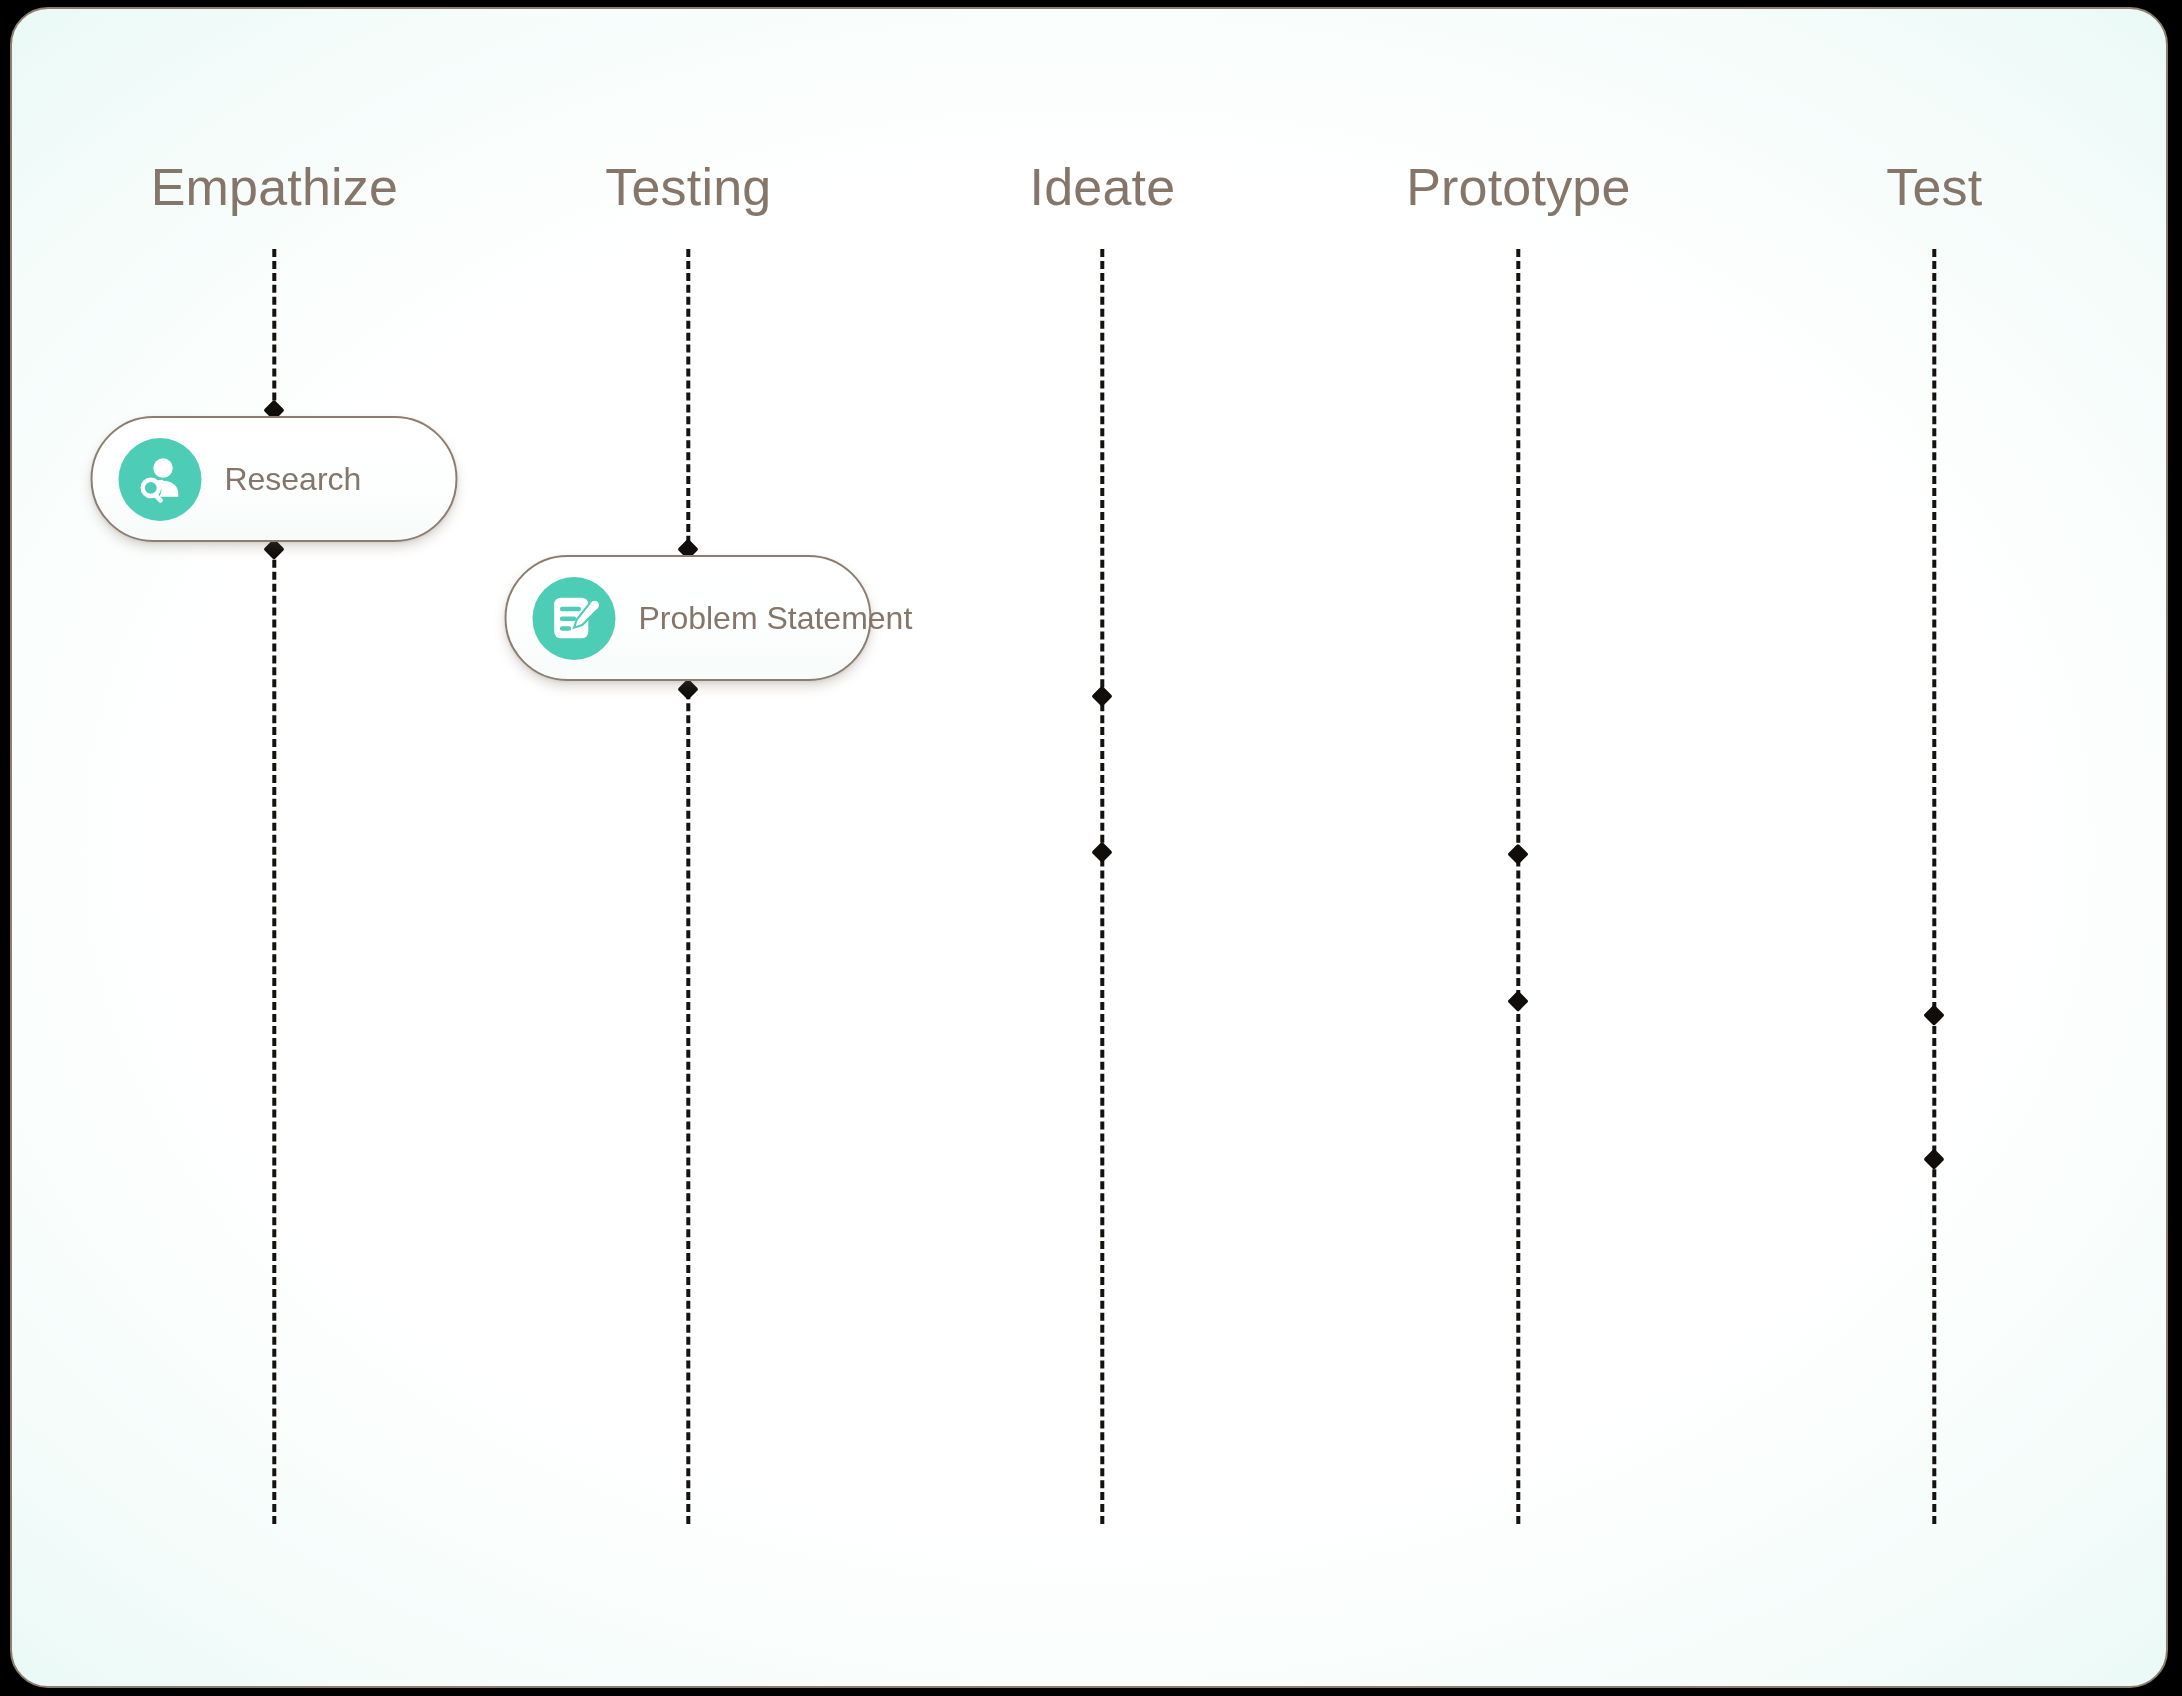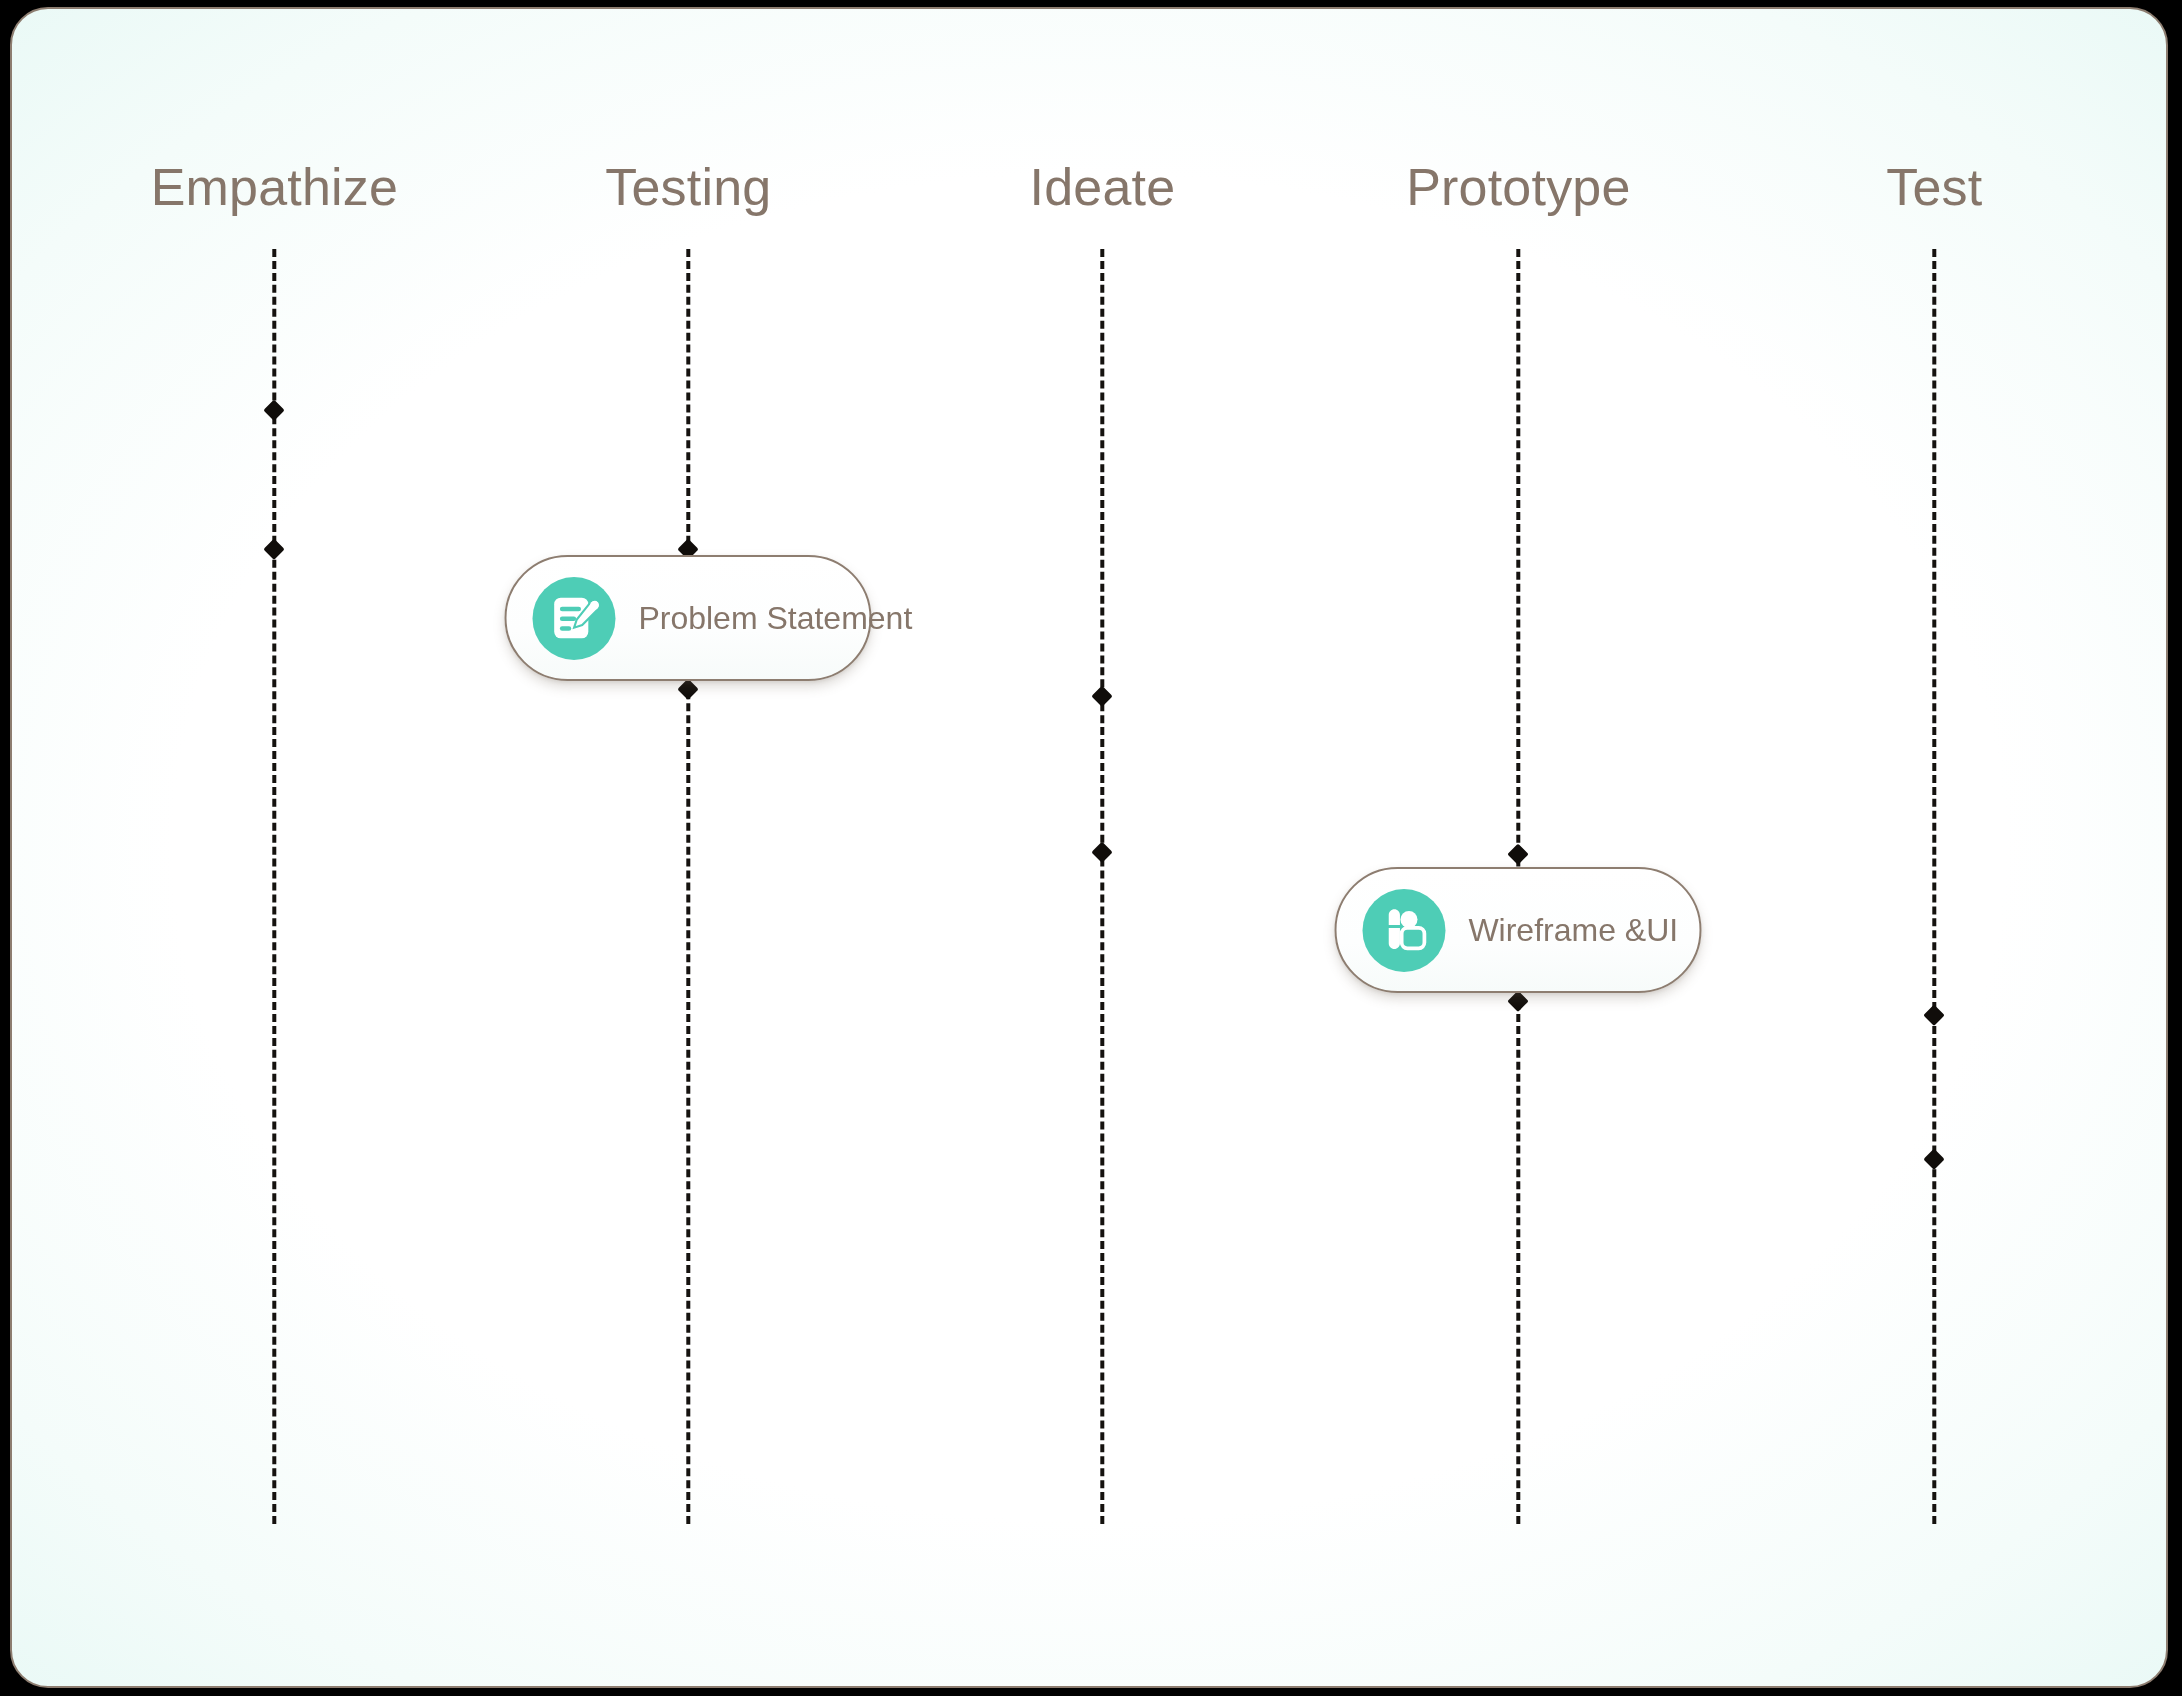--- a/index.html
+++ b/index.html
@@ -130,47 +130,47 @@
       <div class="lifeline" style="left: 1090px; top: 240px; height: 1275px;"></div>
       <div class="lifeline" style="left: 1506px; top: 240px; height: 1275px;"></div>
       <div class="lifeline" style="left: 1922px; top: 240px; height: 1275px;"></div>
       <div class="phase-header" style="left: 262px; top: 152px;">Empathize</div>
       <div class="phase-header" style="left: 676px; top: 152px;">Testing</div>
       <div class="phase-header" style="left: 1090px; top: 152px;">Ideate</div>
       <div class="phase-header" style="left: 1506px; top: 152px;">Prototype</div>
       <div class="phase-header" style="left: 1922px; top: 152px; text-align: center;">Test</div>
       <div class="diamond" style="left: 262px; top: 401px;"></div>
       <div class="diamond" style="left: 262px; top: 540px;"></div>
+      <div class="node" style="left: 262px; top: 407px; width: 367px;">
+        <div class="node-icon">
+    <svg width="54" height="54" viewBox="0 0 64 64" fill="#ffffff">
+      <circle cx="35" cy="19" r="11.5"></circle>
+      <path d="M35 34c10.5 0 18 6.2 18 14.2V53H30.5c1.6-2.3 2.5-5 2.5-8 0-4.6-2.2-8.7-5.7-11.3 2.4-.5 5-.7 7.7-.7z"></path>
+      <circle cx="20.5" cy="42.5" r="9.6" fill="none" stroke="#ffffff" stroke-width="5.2"></circle>
+      <rect x="26.6" y="48.2" width="5.6" height="13" rx="2.8" transform="rotate(-45 29.4 54.7)"></rect>
+    </svg>
+        </div>
+        <div class="node-label">Research</div>
+      </div>
       <div class="diamond" style="left: 676px; top: 540px;"></div>
       <div class="diamond" style="left: 676px; top: 680px;"></div>
       <div class="node" style="left: 676px; top: 546px; width: 367px;">
         <div class="node-icon">
     <svg width="52" height="52" viewBox="0 0 64 64" fill="#ffffff">
       <rect x="7" y="7" width="42" height="50" rx="8"></rect>
       <rect x="14" y="18" width="26" height="5.6" rx="2.8" fill="#4ecdb6"></rect>
       <rect x="14" y="30" width="20" height="5.6" rx="2.8" fill="#4ecdb6"></rect>
       <rect x="14" y="42" width="14" height="5.6" rx="2.8" fill="#4ecdb6"></rect>
       <path d="M52.6 11.5c2.9-2.9 7.2-2.6 9.4.6 2 2.9 1.4 6.6-1.2 9.2L41.5 40.6l-10 3.3 3.3-10z" fill="#ffffff" stroke="#4ecdb6" stroke-width="2.6"></path>
       <circle cx="56.5" cy="16.5" r="5.3" fill="#ffffff"></circle>
     </svg>
         </div>
         <div class="node-label">Problem Statement</div>
       </div>
       <div class="diamond" style="left: 1090px; top: 687px;"></div>
       <div class="diamond" style="left: 1090px; top: 843px;"></div>
       <div class="diamond" style="left: 1506px; top: 845px;"></div>
       <div class="diamond" style="left: 1506px; top: 992px;"></div>
-      <div class="node" style="left: 1506px; top: 858px; width: 367px;">
-        <div class="node-icon">
-    <svg width="52" height="52" viewBox="0 0 64 64" fill="#ffffff">
-      <path d="M19.5 6.5c3.8 0 6.9 3.1 6.9 6.9v12.3H12.6V13.4c0-3.8 3.1-6.9 6.9-6.9z"></path>
-      <path d="M12.6 29.4h13.8v18.9c0 3.9-3.1 7.1-6.9 7.1s-6.9-3.2-6.9-7.1V29.4z"></path>
-      <circle cx="37.5" cy="19" r="10.5"></circle>
-      <rect x="28.5" y="29.5" width="28" height="25" rx="7" fill="none" stroke="#ffffff" stroke-width="4.6"></rect>
-    </svg>
-        </div>
-        <div class="node-label">Wireframe &amp;UI</div>
-      </div>
       <div class="diamond" style="left: 1922px; top: 1006px;"></div>
       <div class="diamond" style="left: 1922px; top: 1150px;"></div>
     </div>
 </div>
 
 
 </body></html>

